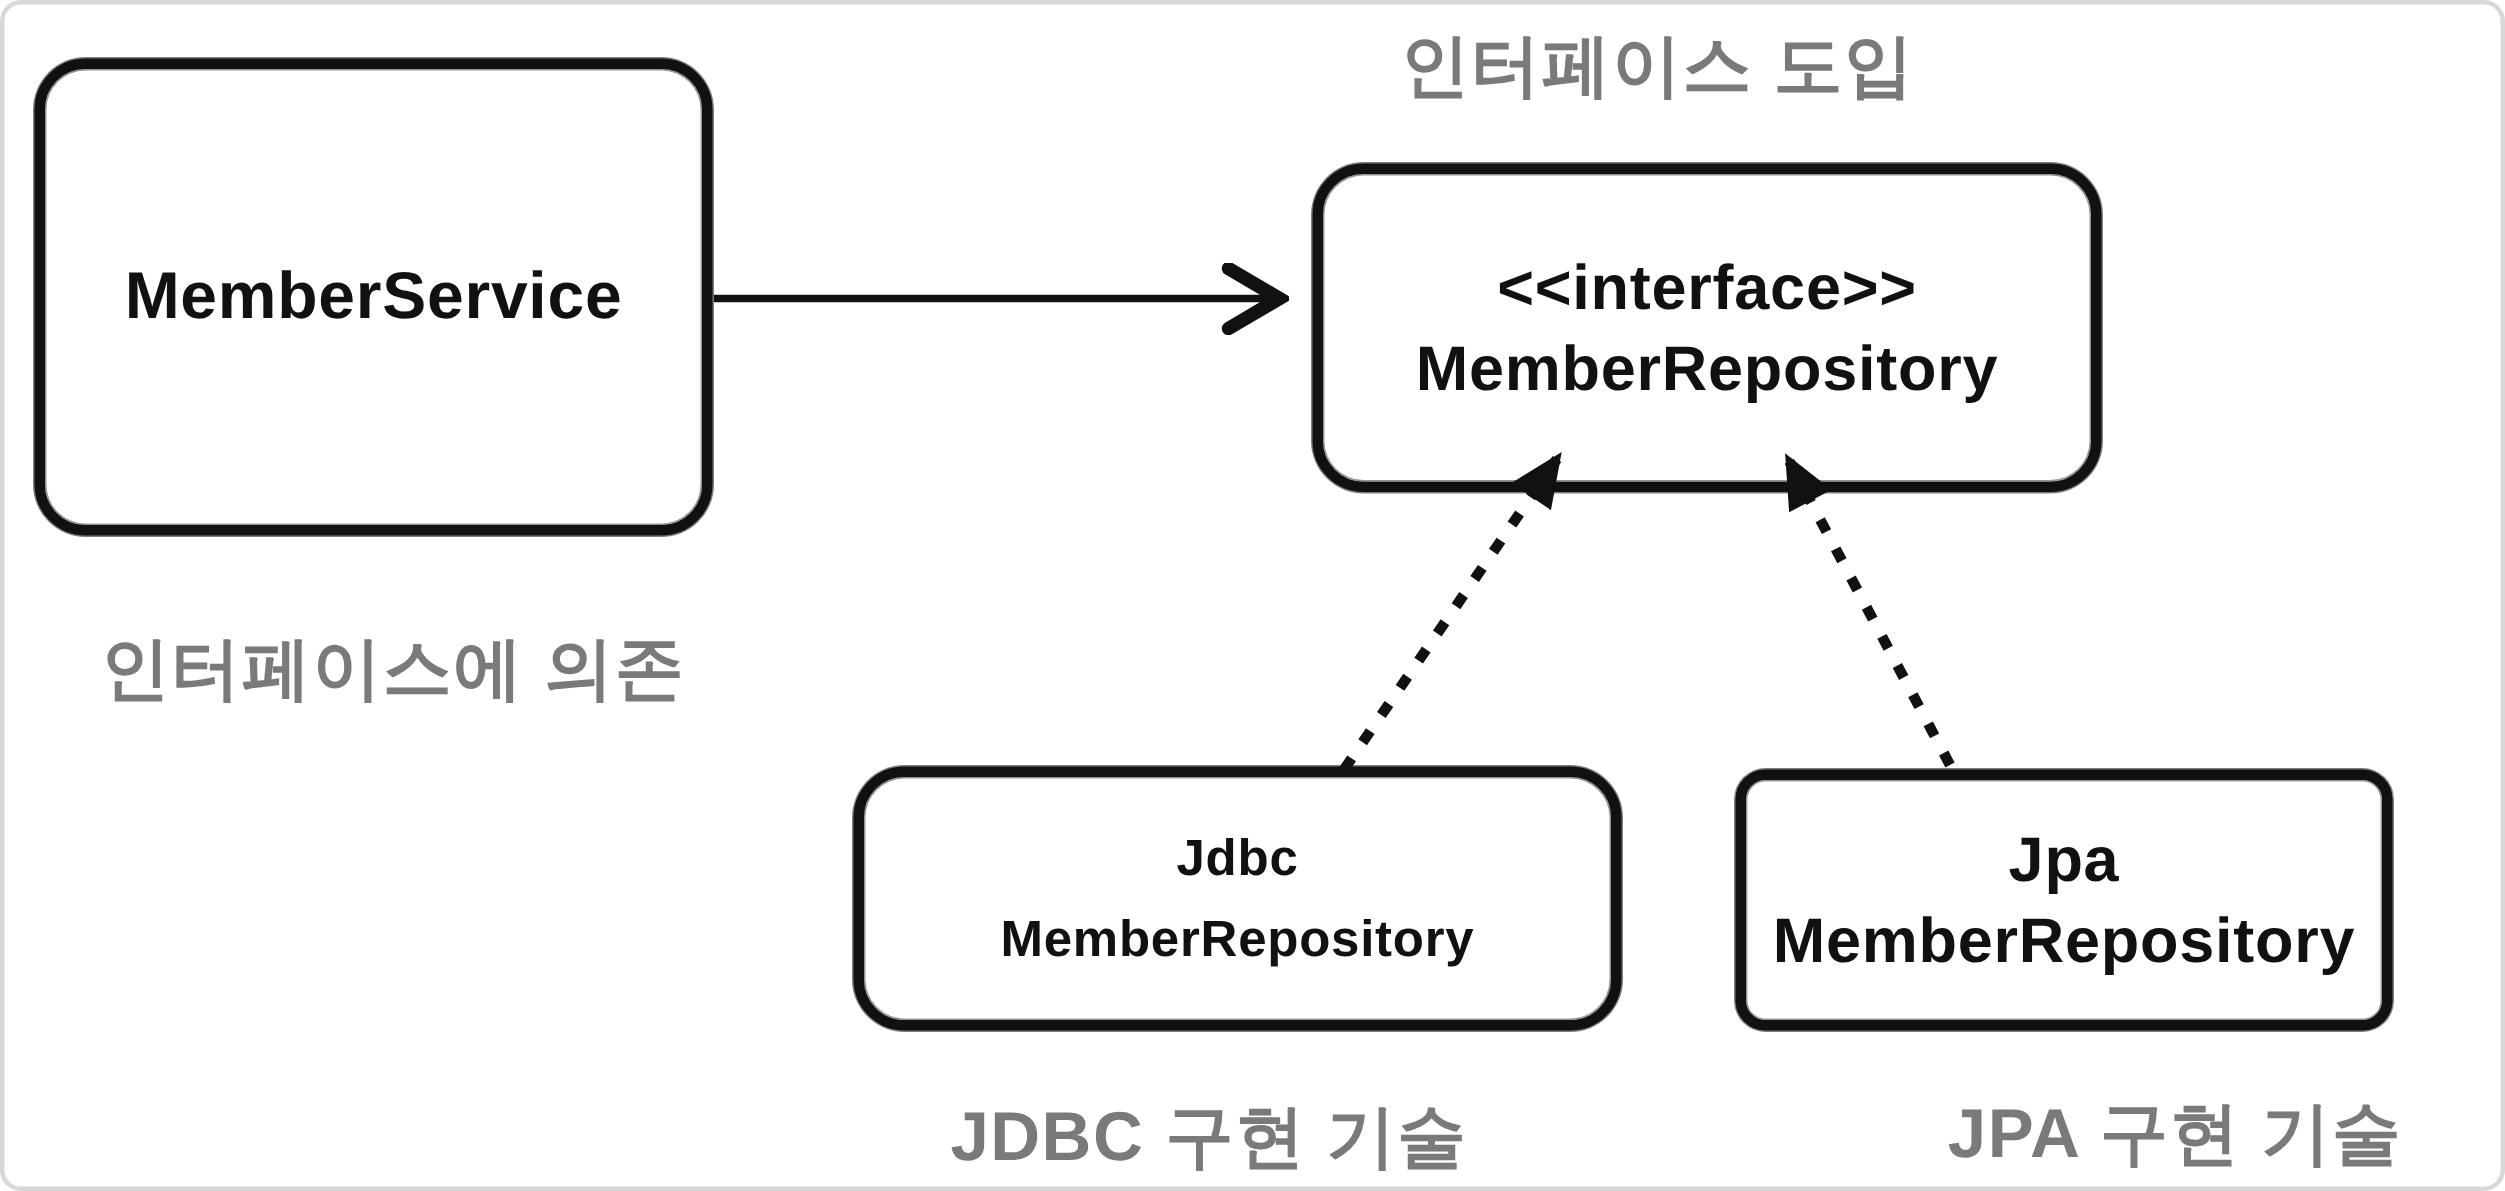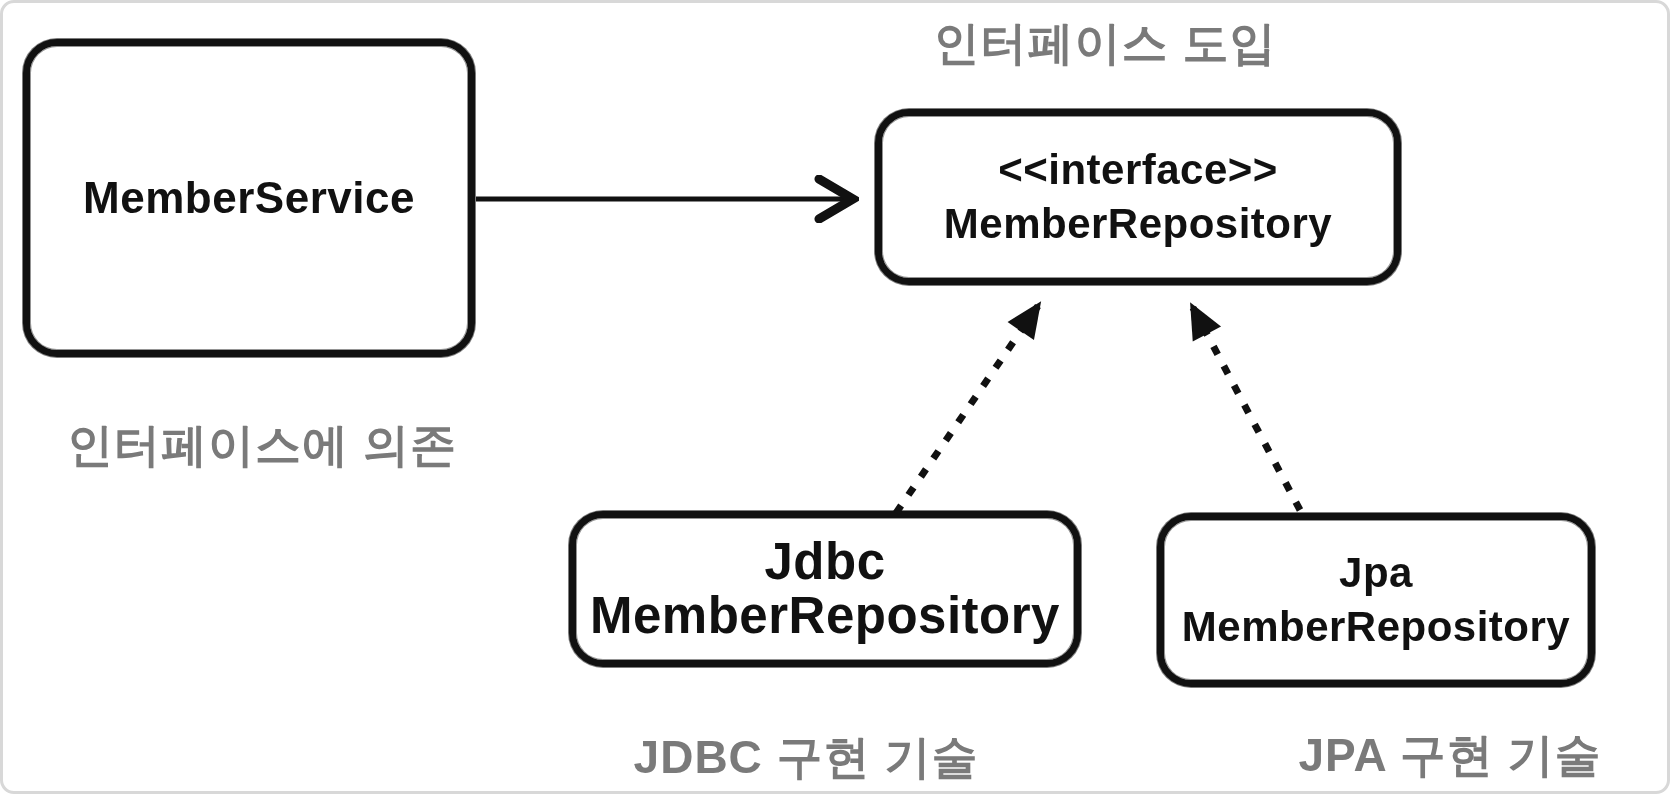--- a/index.html
+++ b/index.html
@@ -33,23 +33,23 @@
     text-align: center;
     font-size: 44px;
     line-height: 56px;
     letter-spacing: 0.5px;
     
     box-shadow: 0 0 0 1px rgba(17,17,17,0.55), inset 0 0 0 1px rgba(17,17,17,0.45);
   }
   .node .line { white-space: nowrap; }
 
   .node-member-service { left: 20px;  top: 36px;  width: 452px; height: 318px; }
-  .node-interface      { left: 872px; top: 106px; width: 526px; height: 176px; font-size: 42px; line-height: 54px; }
-  .node-jdbc           { left: 566px; top: 508px; width: 512px; height: 156px; font-size: 51px; line-height: 54px; }
-  .node-jpa            { left: 1154px; top: 510px; width: 438px; height: 174px; font-size: 42px; line-height: 54px; }
+  .node-interface      { left: 872px; top: 106px; width: 526px; height: 219px; font-size: 42px; line-height: 54px; }
+  .node-jdbc           { left: 566px; top: 508px; width: 512px; height: 176px; font-size: 34px; line-height: 54px; }
+  .node-jpa            { left: 1154px; top: 510px; width: 438px; height: 174px; font-size: 42px; line-height: 54px; border-radius: 20px; }
 
   .annotation {
     position: absolute;
     transform: translateX(-50%);
     color: var(--gray, #7a7a7a);
     font-weight: bold;
     font-size: 46px;
     white-space: nowrap;
     letter-spacing: 1px;
   }

